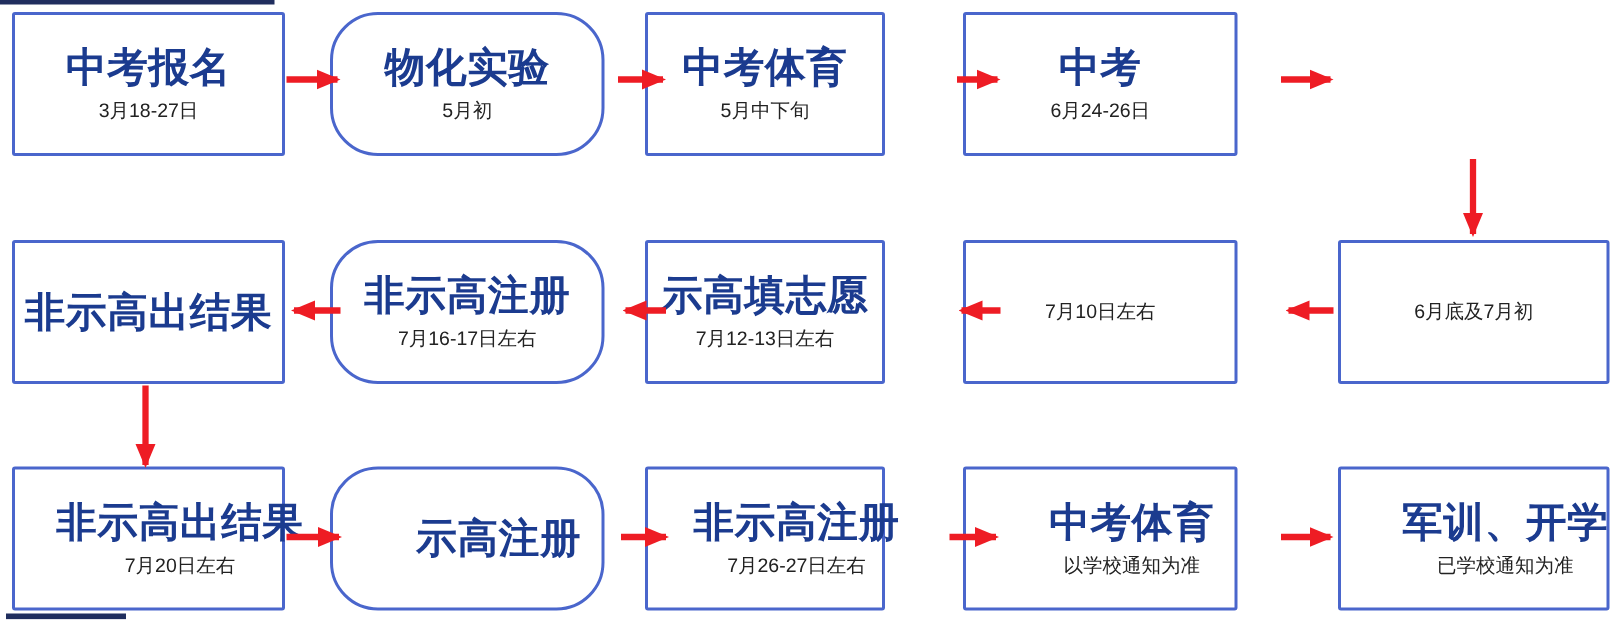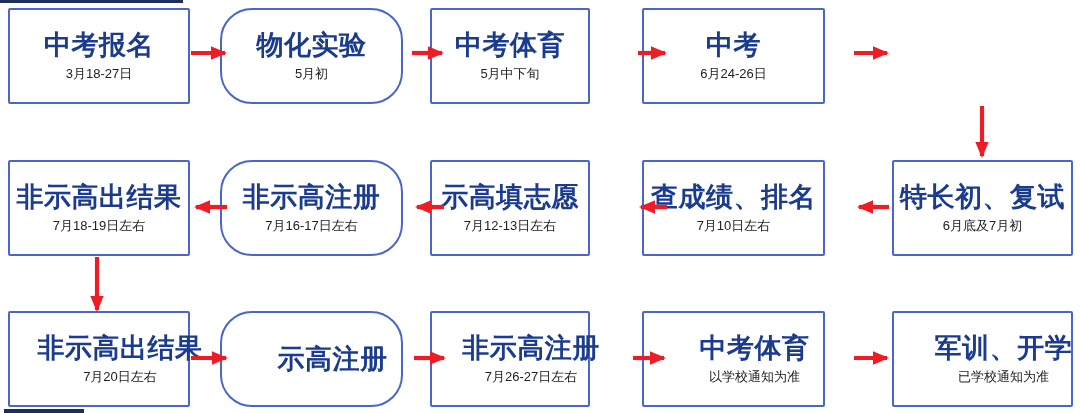--- a/index.html
+++ b/index.html
@@ -83,36 +83,33 @@
     <div class="title">中考体育</div>
     <div class="subtitle">5月中下旬</div>
   </div>
   <div class="box r1 c4">
     <div class="title">中考</div>
     <div class="subtitle">6月24-26日</div>
   </div>
 
   <div class="box r2 c1">
     <div class="title">非示高出结果</div>
-    <div class="subtitle">7月18-19日左右</div>
   </div>
   <div class="box r2 c2">
     <div class="title">非示高注册</div>
     <div class="subtitle">7月16-17日左右</div>
   </div>
   <div class="box r2 c3">
     <div class="title">示高填志愿</div>
     <div class="subtitle">7月12-13日左右</div>
   </div>
   <div class="box r2 c4">
-    <div class="title">查成绩、排名</div>
     <div class="subtitle">7月10日左右</div>
   </div>
   <div class="box r2 c5">
-    <div class="title">特长初、复试</div>
     <div class="subtitle">6月底及7月初</div>
   </div>
 
   <div class="box r3 c1">
     <div class="title">非示高出结果</div>
     <div class="subtitle">7月20日左右</div>
   </div>
   <div class="box r3 c2">
     <div class="title">示高注册</div>
   </div>

